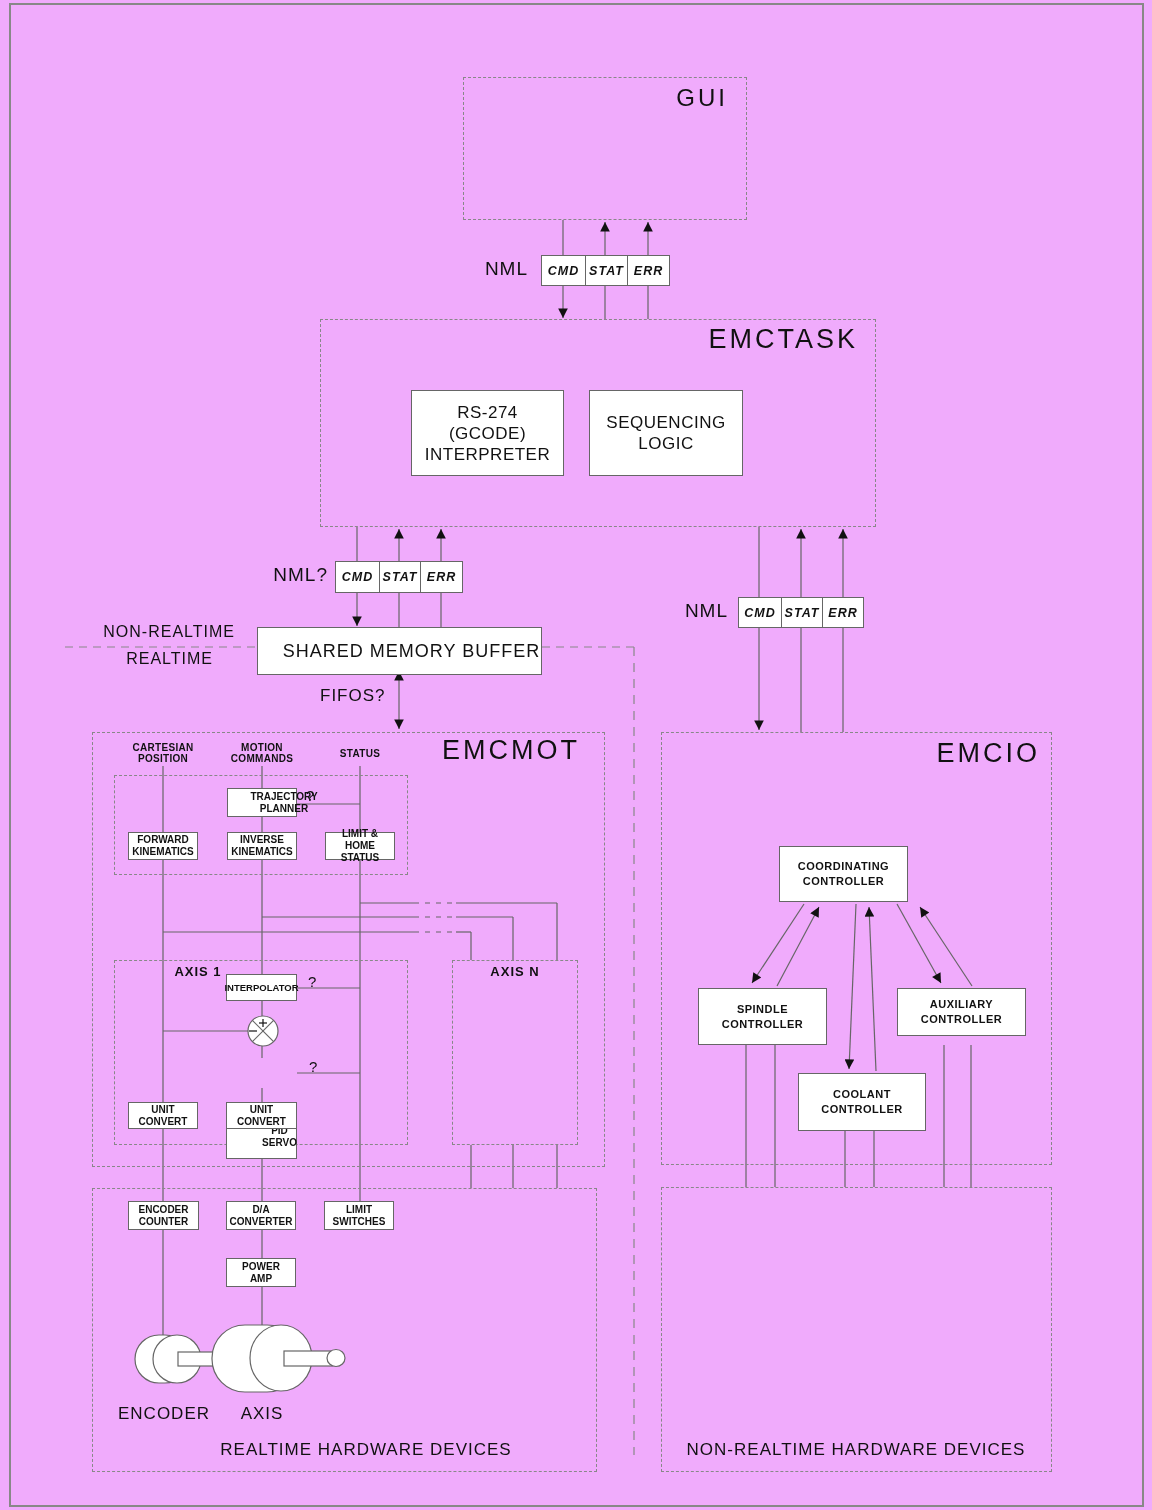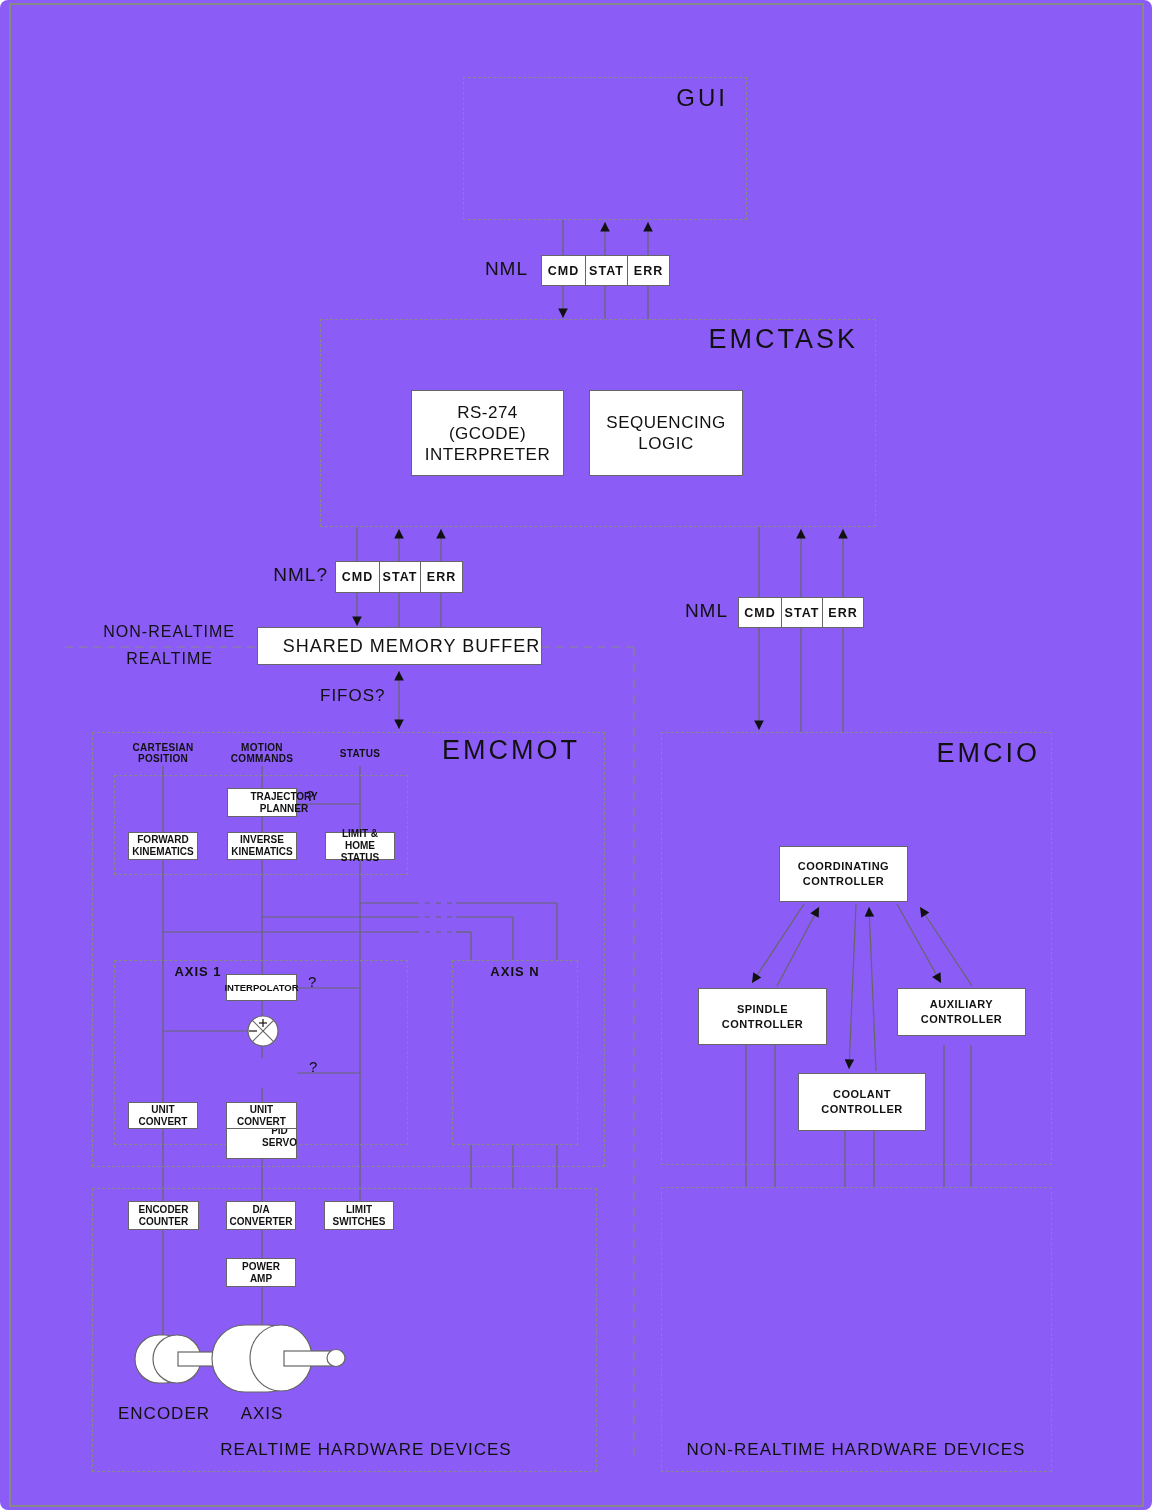--- a/index.html
+++ b/index.html
@@ -1,30 +1,30 @@
 <!DOCTYPE html>
 <html><head>
 <meta charset="utf-8">
 <style>
   html,body{margin:0;padding:0;background:#fff;}
-  .canvas{position:relative;width:1152px;height:1510px;background:#8b5cf6;overflow:hidden;
-          font-family:"Liberation Sans", sans-serif;color:#111;border-radius:8px;}
+  .canvas{position:relative;width:1152px;height:1510px;background:#f0abfc;overflow:hidden;
+          font-family:"Liberation Sans", sans-serif;color:#111;}
   .page-border{position:absolute;left:9px;top:3px;right:8px;bottom:3px;border:2px solid #888;}
   svg.wires{position:absolute;left:0;top:0;pointer-events:none;}
   .dashed-box{position:absolute;border:1px dashed #888;box-sizing:border-box;}
   .solid-box{position:absolute;border:1px solid #666;box-sizing:border-box;background:#fff;
              display:flex;align-items:center;justify-content:center;text-align:center;
              white-space:pre-line;font-weight:bold;font-size:10px;line-height:12px;color:#111;}
   .bigbox{font-weight:normal;font-size:17px;line-height:21px;letter-spacing:0.5px;}
   .smbbox{font-weight:normal;font-size:18px;letter-spacing:1px;}
   .ctrlbox{font-size:11px;line-height:15px;letter-spacing:0.5px;}
   .lbl{position:absolute;white-space:pre-line;color:#111;}
   .title{font-size:27px;letter-spacing:3px;font-weight:normal;}
   .right{text-align:right;} .center{text-align:center;}
-  .nml-row{position:absolute;display:flex;border:1px solid #666;box-sizing:content-box;background:#fff;}
+  .nml-row{position:absolute;display:flex;border:1px solid #666;box-sizing:content-box;background:#fff;font-style:italic;}
   .nml-cell{display:flex;align-items:center;justify-content:center;font-size:12.5px;
             font-weight:bold;letter-spacing:1px;height:100%;box-sizing:border-box;}
   .nml-cell.mid{border-left:1px solid #666;border-right:1px solid #666;}
   .nml-lbl{font-size:19px;letter-spacing:1px;}
   .collbl{font-size:10px;line-height:11px;font-weight:bold;letter-spacing:0.3px;}
   .qmark{font-size:15px;font-weight:normal;}
   .axislbl{font-size:13px;font-weight:bold;letter-spacing:1px;}
   .hwtitle{font-size:17px;letter-spacing:1px;font-weight:normal;}
 </style>
 </head>
@@ -168,21 +168,21 @@
 
   <div class="lbl nml-lbl right" style="left:262px;top:564px;width:66px;">NML?</div>
   <div class="nml-row" style="left:335px;top:561px;height:30px;">
     <div class="nml-cell" style="width:43px;">CMD</div>
     <div class="nml-cell mid" style="width:42px;">STAT</div>
     <div class="nml-cell" style="width:41px;">ERR</div>
   </div>
 
   <div class="lbl right" style="left:95px;top:623px;width:140px;font-size:16px;letter-spacing:1px;">NON-REALTIME</div>
   <div class="lbl right" style="left:95px;top:650px;width:118px;font-size:16px;letter-spacing:1px;">REALTIME</div>
-  <div class="solid-box smbbox" style="left:257px;top:627px;width:285px;height:38px;padding-left:24px;">SHARED MEMORY BUFFER</div>
+  <div class="solid-box smbbox" style="left:257px;top:627px;width:285px;height:48px;padding-left:24px;">SHARED MEMORY BUFFER</div>
   <div class="lbl right" style="left:320px;top:686px;width:64px;font-size:17px;letter-spacing:1px;">FIFOS?</div>
 
   <div class="dashed-box" style="left:92px;top:732px;width:513px;height:435px;"></div>
   <div class="lbl title right" style="left:410px;top:735px;width:170px;">EMCMOT</div>
   <div class="lbl collbl center" style="left:123px;top:742px;width:80px;">CARTESIAN
 POSITION</div>
   <div class="lbl collbl center" style="left:222px;top:742px;width:80px;">MOTION
 COMMANDS</div>
   <div class="lbl collbl center" style="left:320px;top:748px;width:80px;">STATUS</div>
 

